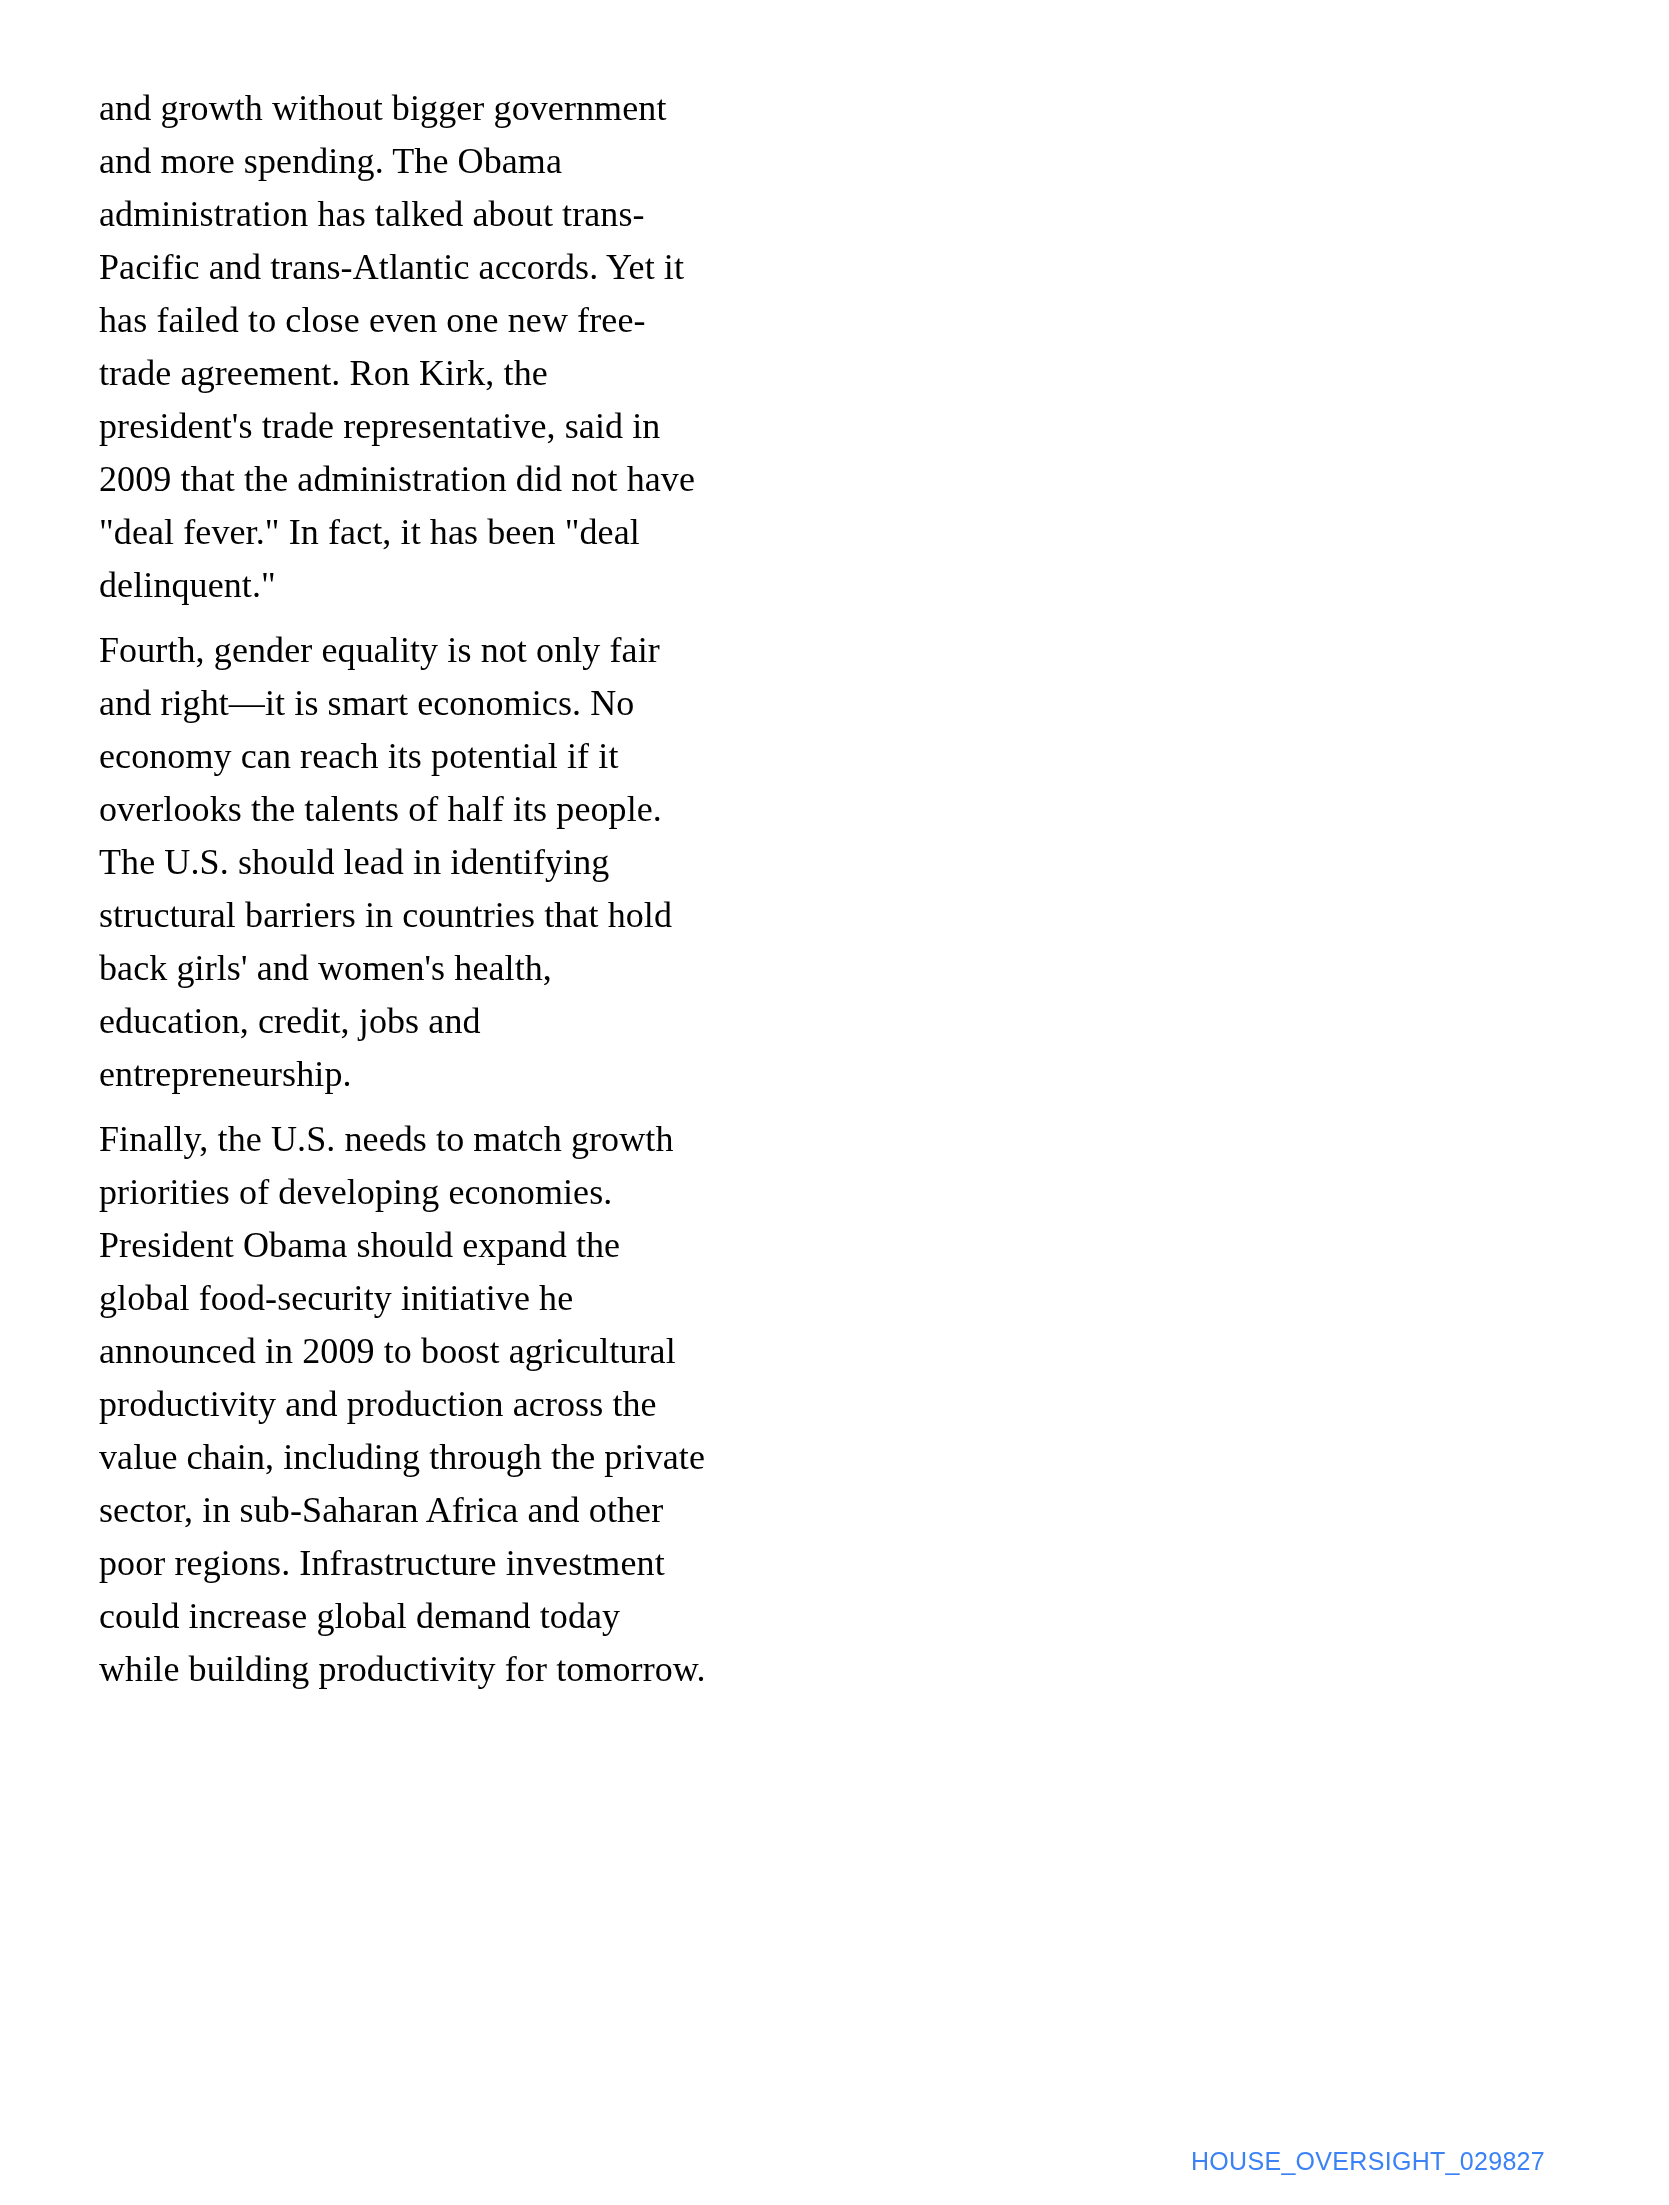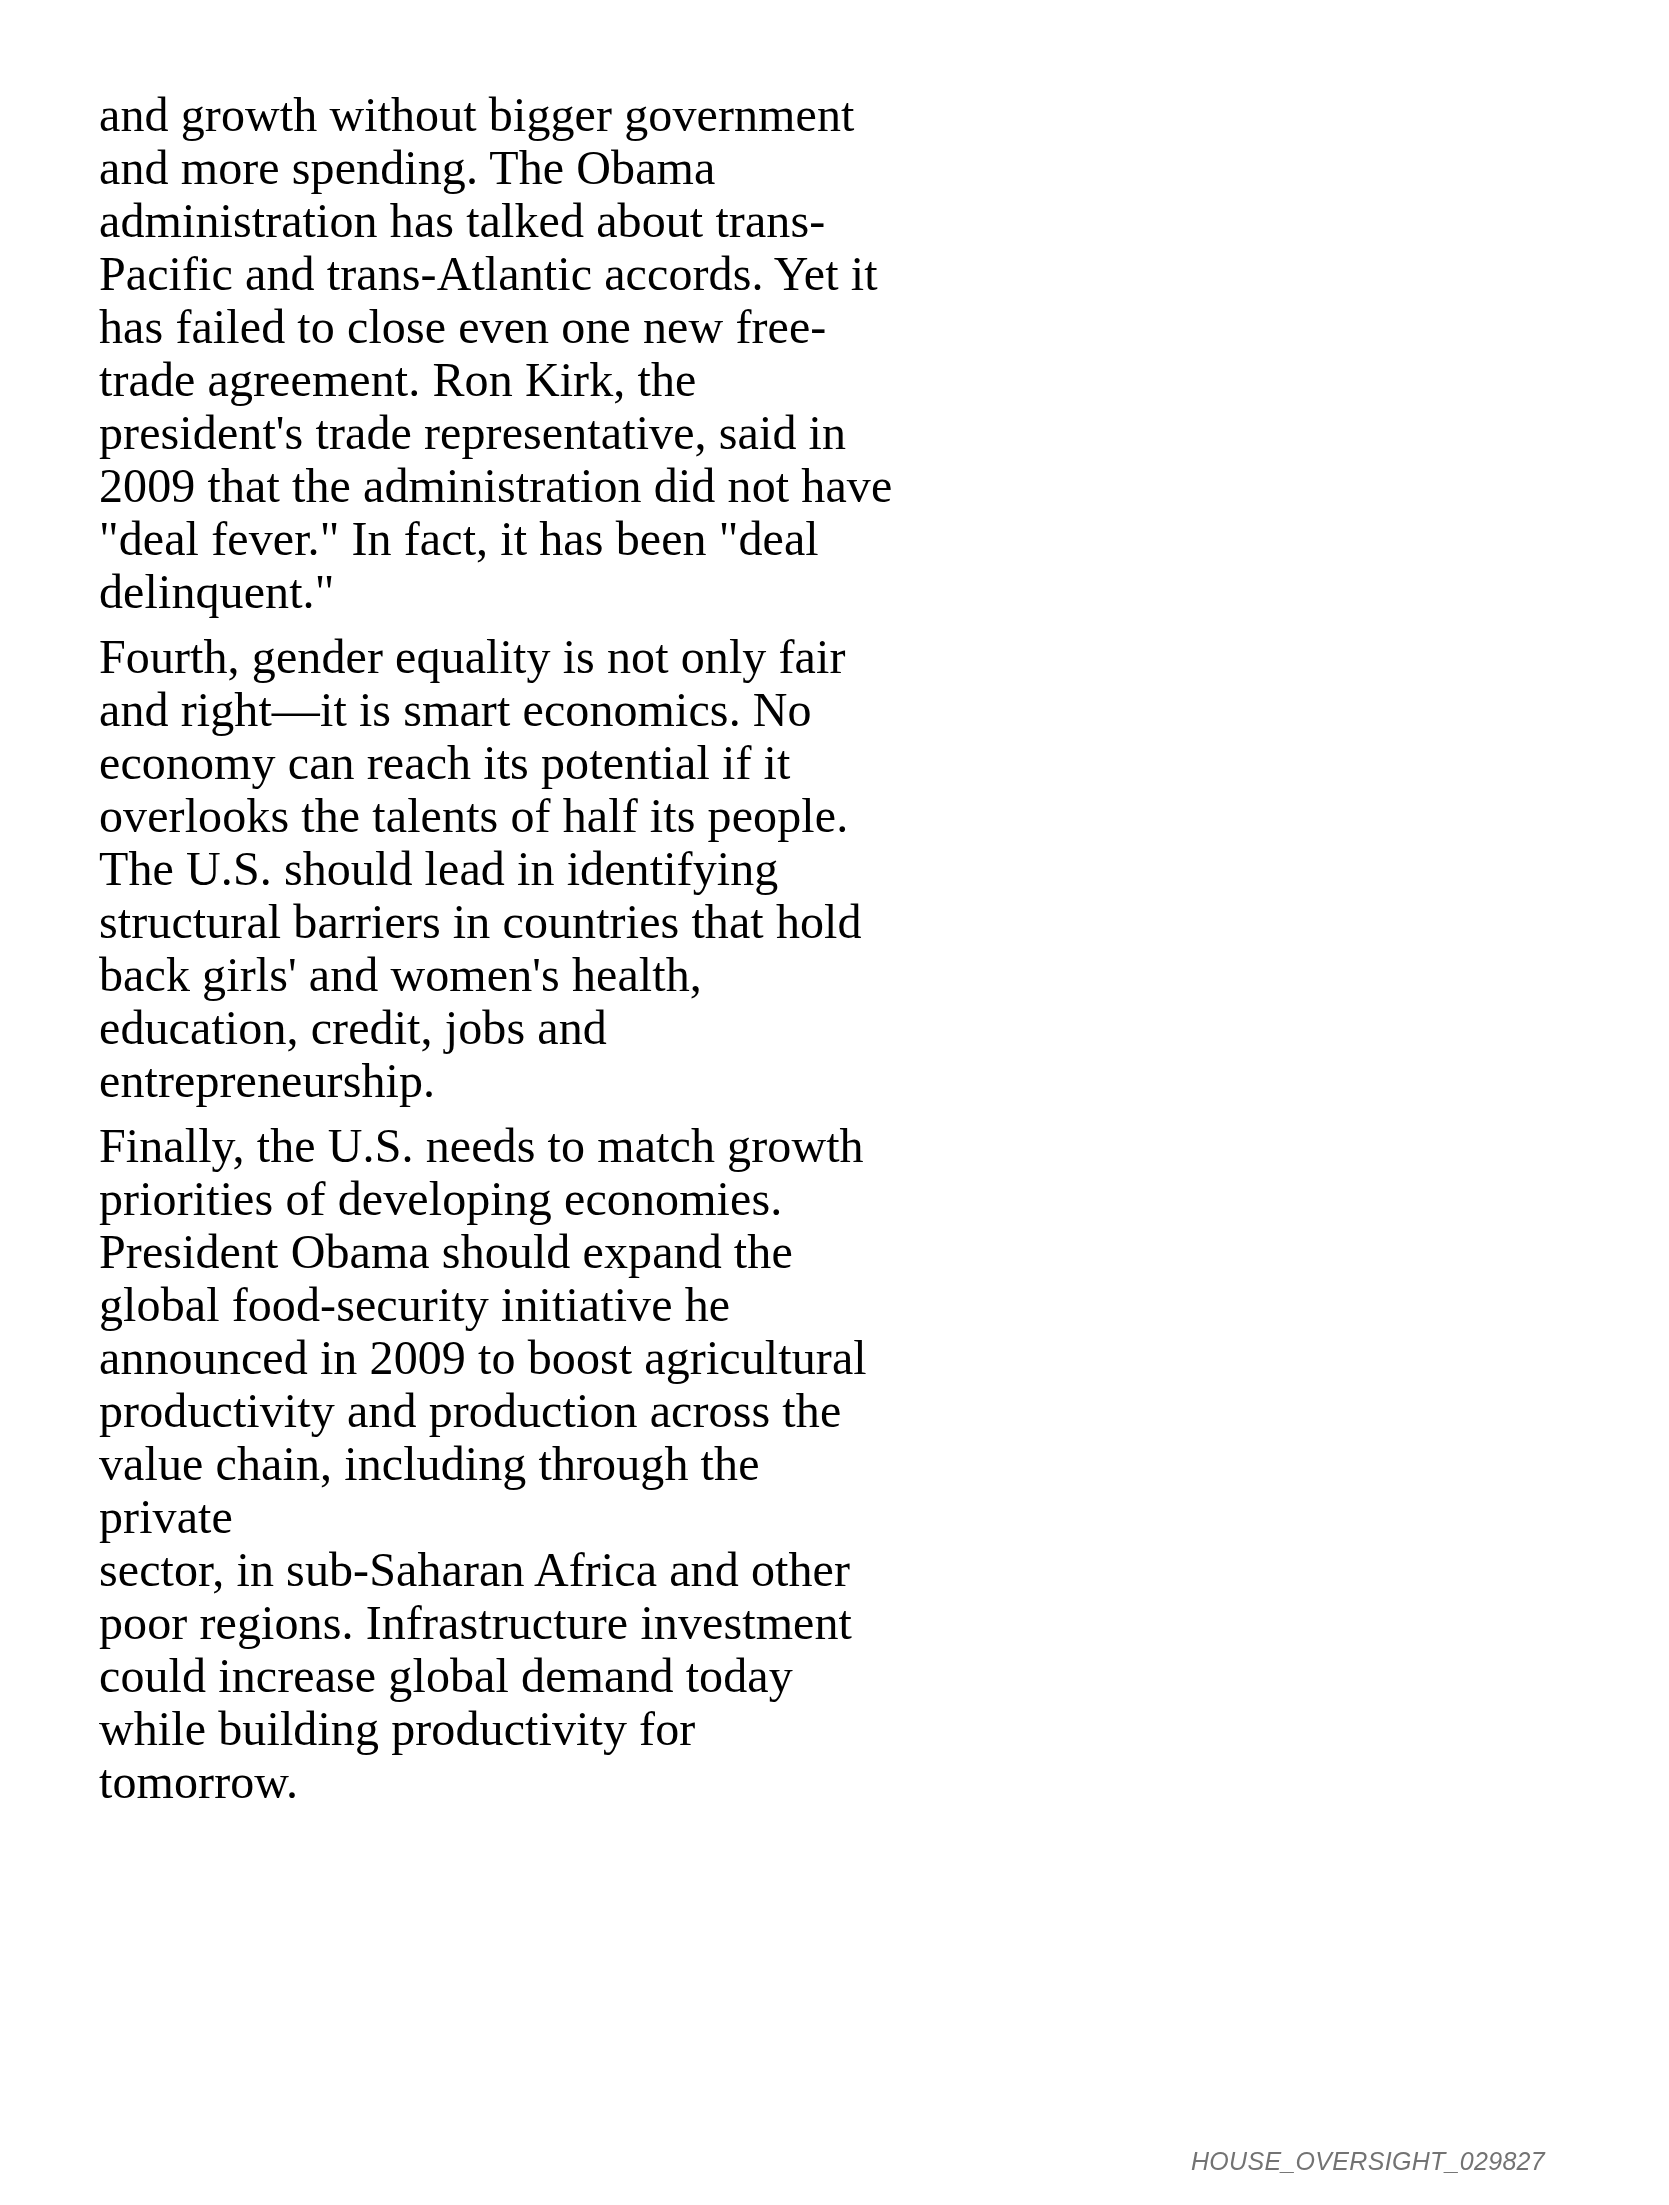--- a/index.html
+++ b/index.html
@@ -16,39 +16,38 @@
     overflow: hidden;
   }
   .page {
     position: absolute;
     inset: 0;
     background: #ffffff;
   }
   .text-column {
     position: absolute;
     left: 99px;
-    top: 88px;
+    top: 82px;
     width: 805px;
-    font-size: 48px;
+    font-size: 36px;
     line-height: 53px;
     letter-spacing: 0.1px;
   }
   .para {
     margin: 0 0 11.8px 0;
     white-space: pre-line; 
   }
   .footer {
     position: absolute;
     right: 124px;
     bottom: 29.5px;
     font-family: "Liberation Sans", sans-serif;
     font-size: 25px;
-    color: #737373;
+    color: #3b82f6;
     letter-spacing: 0.3px;
-    font-style: italic;
   }
 </style>
 </head>
 <body>
 
 <div class="page">
   <div class="text-column">
     <div class="para">and growth without bigger government
 and more spending. The Obama
 administration has talked about trans-

